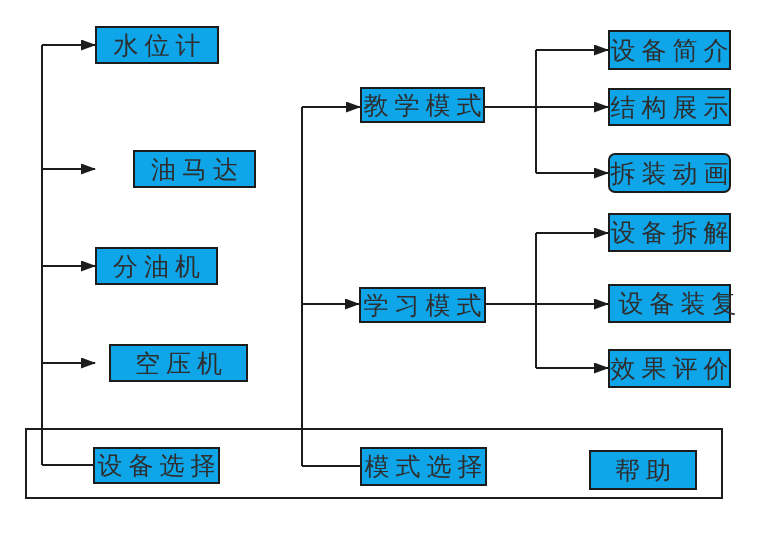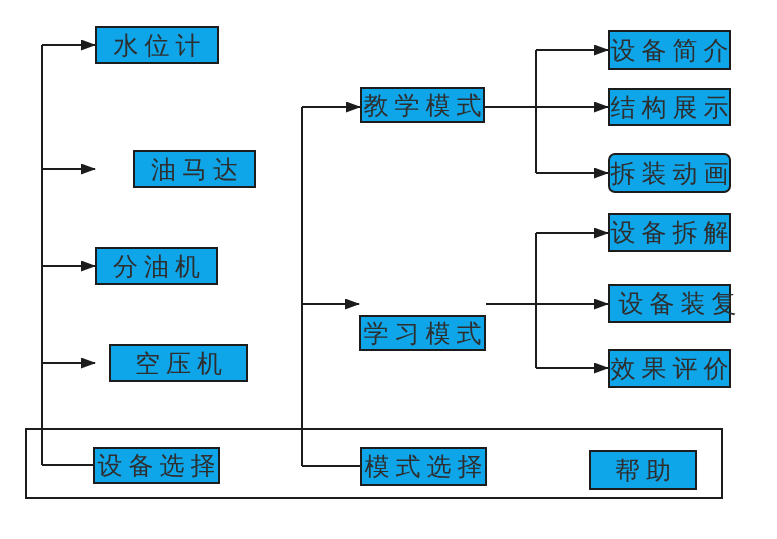--- a/index.html
+++ b/index.html
@@ -87,21 +87,21 @@
     </g>
   </svg>
 
   <div class="node" style="left:95px; top:26px;  width:124px; height:38px;">水位计</div>
   <div class="node" style="left:95px; top:150px; width:123px; height:38px;margin-left:38px;">油马达</div>
   <div class="node" style="left:95px; top:247px; width:123px; height:38px;text-align:right;">分油机</div>
   <div class="node" style="left:109px; top:344px; width:139px; height:38px;">空压机</div>
   <div class="node" style="left:93px; top:447px; width:127px; height:37px;">设备选择</div>
 
   <div class="node" style="left:360px; top:87px;  width:125px; height:36px;">教学模式</div>
-  <div class="node" style="left:359px; top:287px; width:127px; height:36px;margin-top:28px;">学习模式</div>
+  <div class="node" style="left:359px; top:287px; width:127px; height:36px;">学习模式</div>
   <div class="node" style="left:589px; top:450px; width:108px; height:40px;">帮助</div>
 
   <div class="node" style="left:360px; top:447px; width:127px; height:39px;">模式选择</div>
 
   <div class="node" style="left:608px; top:30px;  width:123px; height:40px;">设备简介</div>
   <div class="node" style="left:608px; top:88px;  width:123px; height:38px;">结构展示</div>
   <div class="node" style="left:608px; top:153px; width:123px; height:40px;border-radius:7px;">拆装动画</div>
   <div class="node" style="left:608px; top:213px; width:123px; height:39px;">设备拆解</div>
   <div class="node" style="left:608px; top:284px; width:123px; height:39px;padding-left:16px;">设备装复</div>
   <div class="node" style="left:608px; top:349px; width:123px; height:39px;">效果评价</div>

